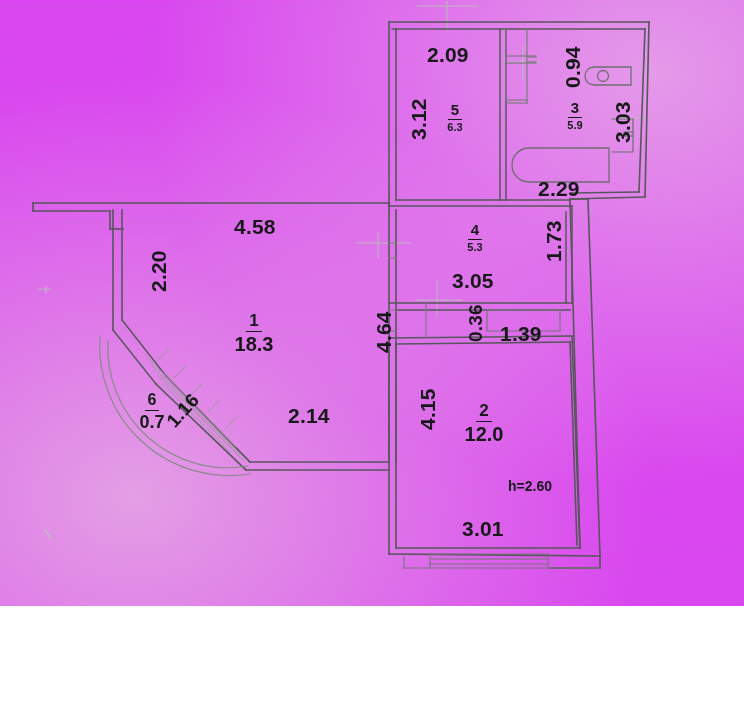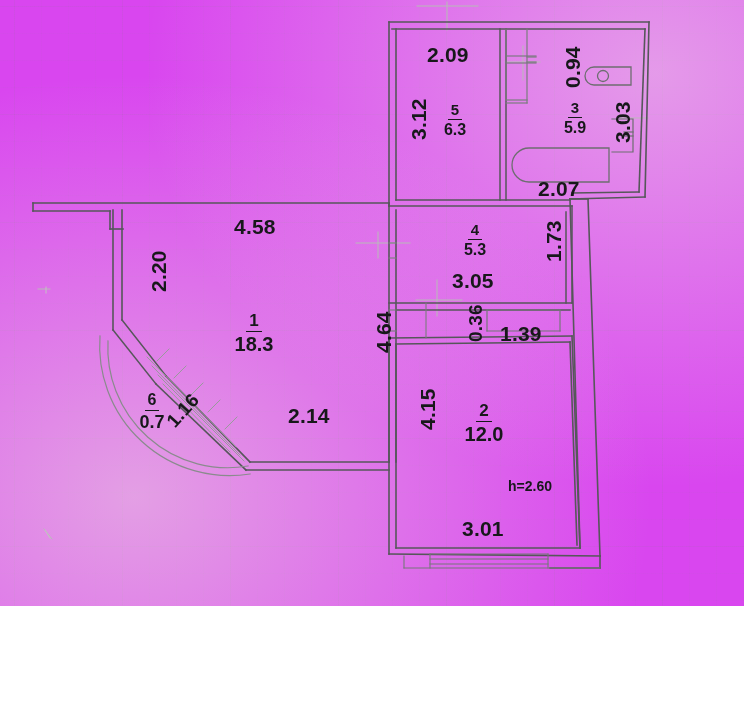--- a/index.html
+++ b/index.html
@@ -81,21 +81,21 @@
     margin: 0 auto;
     width: fit-content;
   }
   .room-label .area {
     display: block;
     font-size: 20px;
     line-height: 1.15;
     padding-top: 1px;
   }
   .room-label.small .num { font-size: 15px; }
-  .room-label.small .area { font-size: 16px; }
+  .room-label.small .area { font-size: 11px; }
   .room-label.tiny .num { font-size: 16px; }
   .room-label.tiny .area { font-size: 18px; }
   .height-note {
     position: absolute;
     font-size: 14px;
     font-weight: 700;
     color: #17181a;
     white-space: nowrap;
   }
 </style>
@@ -292,21 +292,21 @@
   </svg>
 
   <div class="dim-label" style="left:427px; top:44px;">2.09</div>
 
   <div class="dim-label rot90" style="left:408px; top:140px;">3.12</div>
 
   <div class="dim-label rot90" style="left:562px; top:88px;">0.94</div>
 
   <div class="dim-label rot90" style="left:612px; top:143px;">3.03</div>
 
-  <div class="dim-label" style="left:538px; top:178px;">2.07</div>
+  <div class="dim-label" style="left:538px; top:178px;">2.29</div>
 
   <div class="dim-label" style="left:234px; top:216px;text-align:right;">4.58</div>
 
   <div class="dim-label rot90" style="left:148px; top:292px;">2.20</div>
 
   <div class="dim-label" style="left:288px; top:405px;">2.14</div>
 
   <div class="dim-label rot90" style="left:373px; top:353px;">4.64</div>
 
   <div class="dim-label rot-diag dim-small" style="left:163px; top:418px;">1.16</div>

